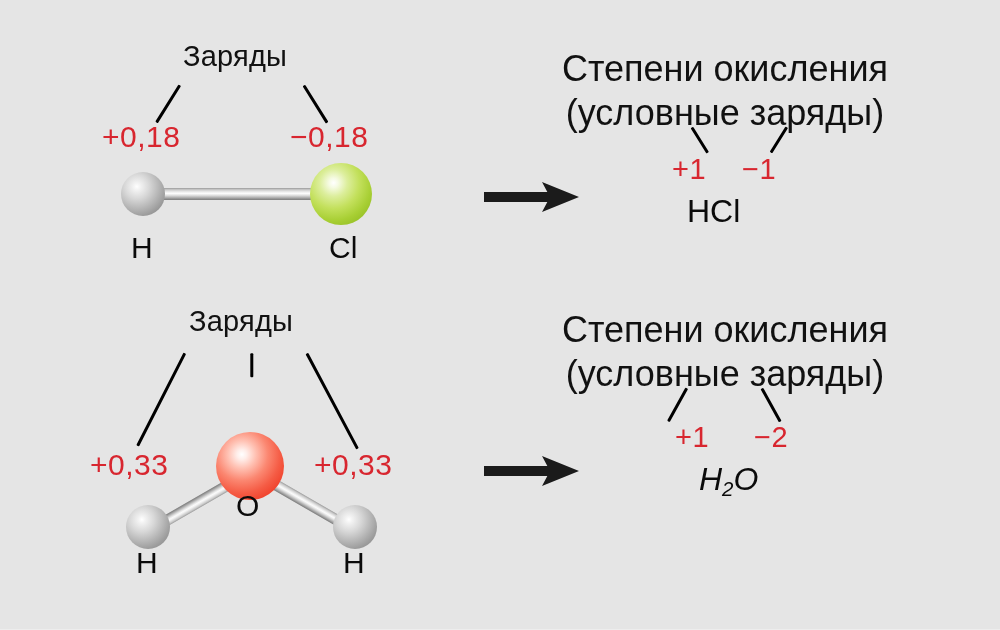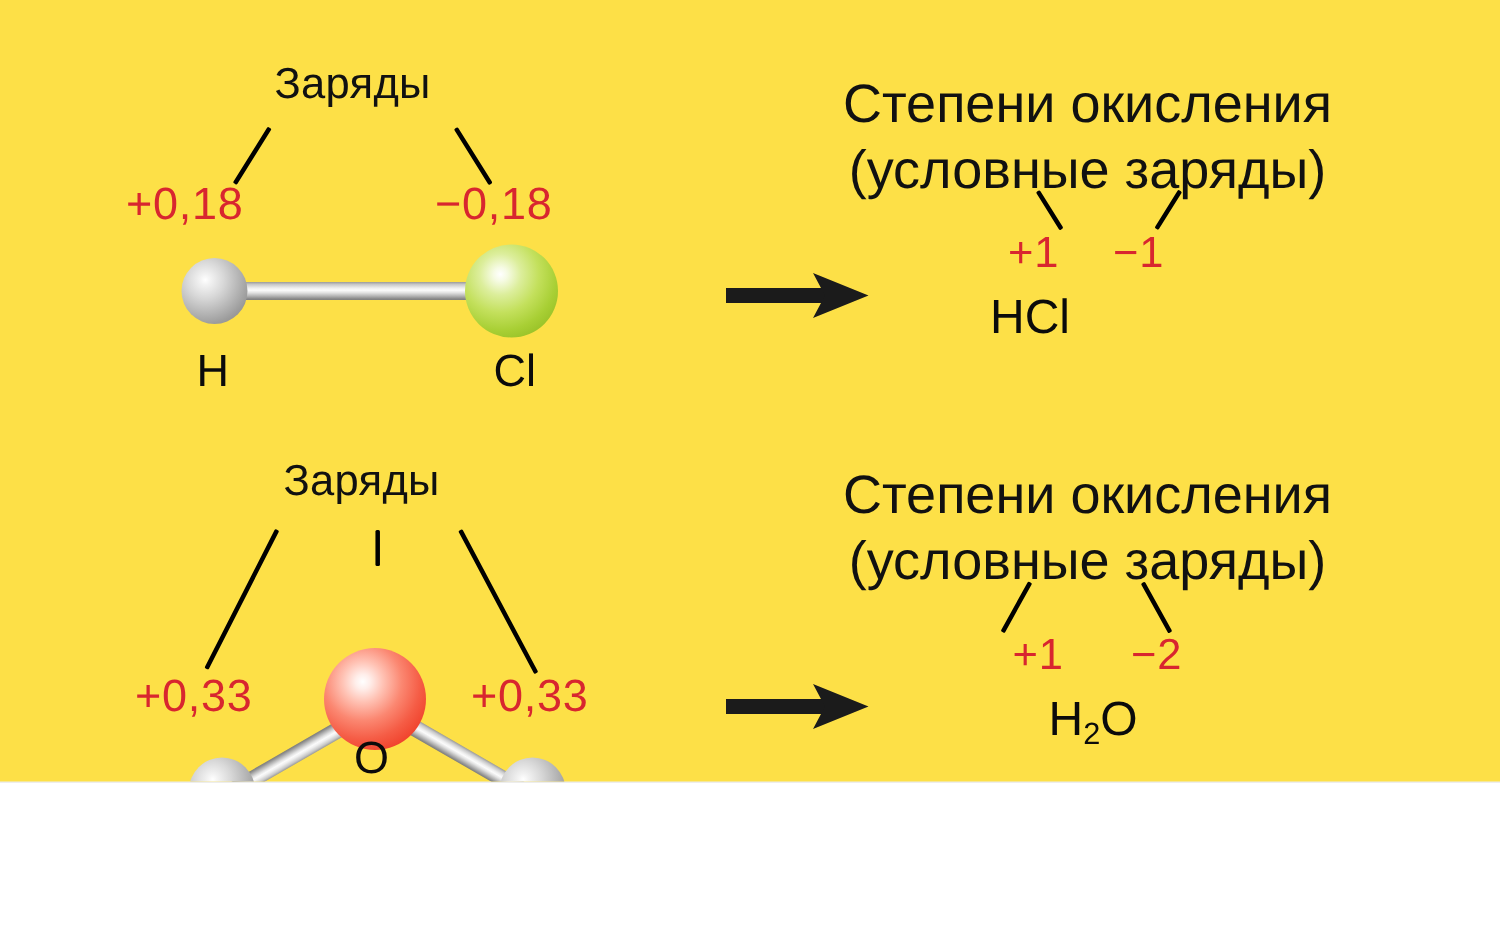--- a/index.html
+++ b/index.html
@@ -8,22 +8,22 @@
     padding: 0;
     background: #ffffff;
   }
   body {
     font-family: "Liberation Sans", "DejaVu Sans", sans-serif;
     color: #1a1a1a;
   }
   #canvas {
     position: relative;
     width: 1000px;
-    height: 522px;
-    background: #fde047;
+    height: 630px;
+    background: #e5e5e5;
     overflow: hidden;
     border-bottom: 1px solid #ededed;
     box-sizing: border-box;
   }
   .abs { position: absolute; }
 
   
   .lbl-charges {
     font-size: 29px;
     color: #111111;
@@ -132,21 +132,21 @@
 </head>
 <body>
 
 <div id="canvas">
 
   <div class="abs lbl-charges" style="left:183px; top:40px;">Заряды</div>
 
   <div class="abs leader" style="left:180px; top:84px; width:44px; transform:rotate(122deg);"></div>
   <div class="abs leader" style="left:304px; top:84px; width:44px; transform:rotate(58deg);"></div>
 
-  <div class="abs val-red" style="left:84px; top:120px;">+0,18</div>
+  <div class="abs val-red" style="left:102px; top:120px;">+0,18</div>
   <div class="abs val-red" style="left:290px; top:120px;text-align:center;">−0,18</div>
 
   <div class="abs bond" style="left:142px; top:188px; width:200px; height:12px;"></div>
 
   <div class="abs atom atom-h" style="left:121px; top:172px; width:44px; height:44px;"></div>
   <div class="abs atom atom-cl" style="left:310px; top:163px; width:62px; height:62px;"></div>
 
   <div class="abs atom-label" style="left:131px; top:231px;">H</div>
   <div class="abs atom-label" style="left:329px; top:231px;">Cl</div>
 
@@ -161,21 +161,21 @@
     <div>Степени окисления</div>
     <div>(условные заряды)</div>
   </div>
 
   <div class="abs leader" style="left:692px; top:126px; width:30px; transform:rotate(58deg);"></div>
   <div class="abs leader" style="left: 787px; top: 126px; width: 30px; transform: rotate(122deg);"></div>
 
   <div class="abs val-red-sm" style="left:672px; top:153px;">+1</div>
   <div class="abs val-red-sm" style="left:742px; top:153px;">−1</div>
 
-  <div class="abs formula" style="left:660px; top:193px;">HCl</div>
+  <div class="abs formula" style="left:687px; top:193px;">HCl</div>
 
   <div class="abs lbl-charges" style="left:189px; top:305px;">Заряды</div>
 
   <div class="abs leader" style="left:185px; top:352px; width:104px; transform:rotate(117deg);"></div>
   <div class="abs leader" style="left:252px; top:352px; width:24px; transform:rotate(90deg);"></div>
   <div class="abs leader" style="left:307px; top:352px; width:108px; transform:rotate(62deg);"></div>
 
   <div class="abs val-red" style="left:90px; top:448px;">+0,33</div>
   <div class="abs val-red" style="left:314px; top:448px;">+0,33</div>
 
@@ -201,17 +201,17 @@
     <div>Степени окисления</div>
     <div>(условные заряды)</div>
   </div>
 
   <div class="abs leader" style="left:687px; top:387px; width:38px; transform:rotate(119deg);"></div>
   <div class="abs leader" style="left:762px; top:387px; width:38px; transform:rotate(61deg);"></div>
 
   <div class="abs val-red-sm" style="left:675px; top:421px;">+1</div>
   <div class="abs val-red-sm" style="left:754px; top:421px;">−2</div>
 
-  <div class="abs formula" style="left:699px; top:461px;">
+  <div class="abs formula" style="left:699px; top:461px;font-style:italic;">
     <span>H</span><sub>2</sub><span>O</span>
   </div>
 
 </div>
 
 </body></html>

